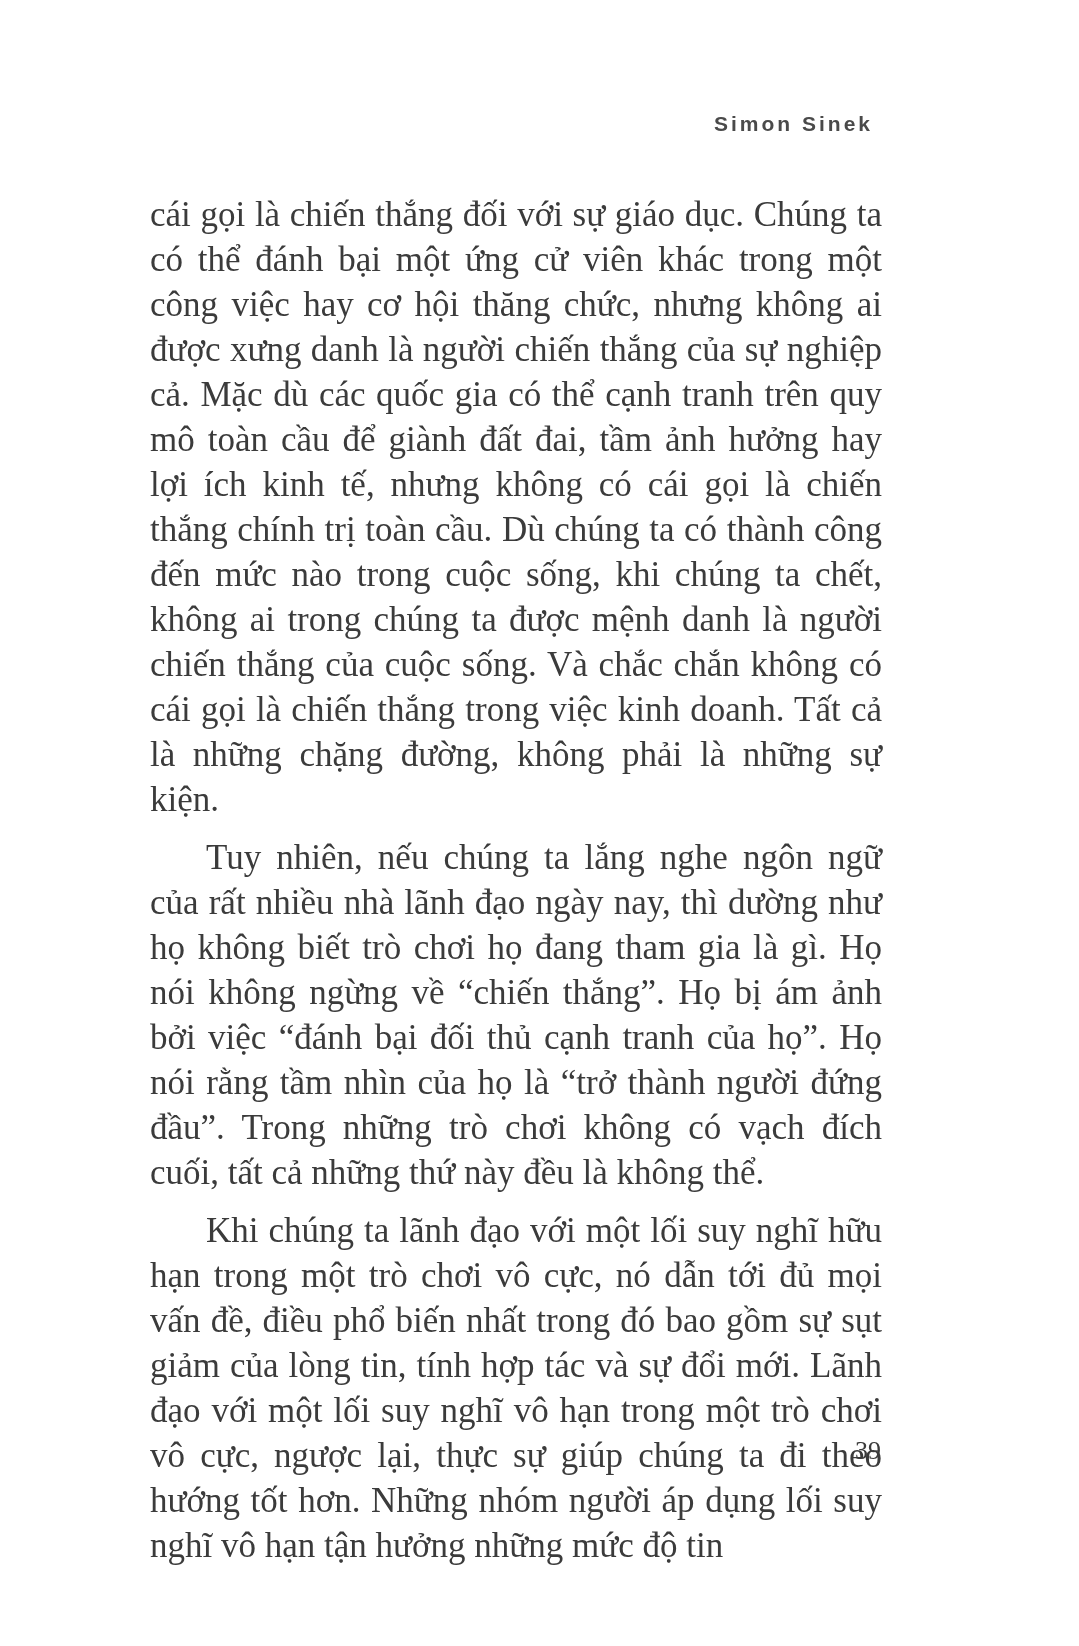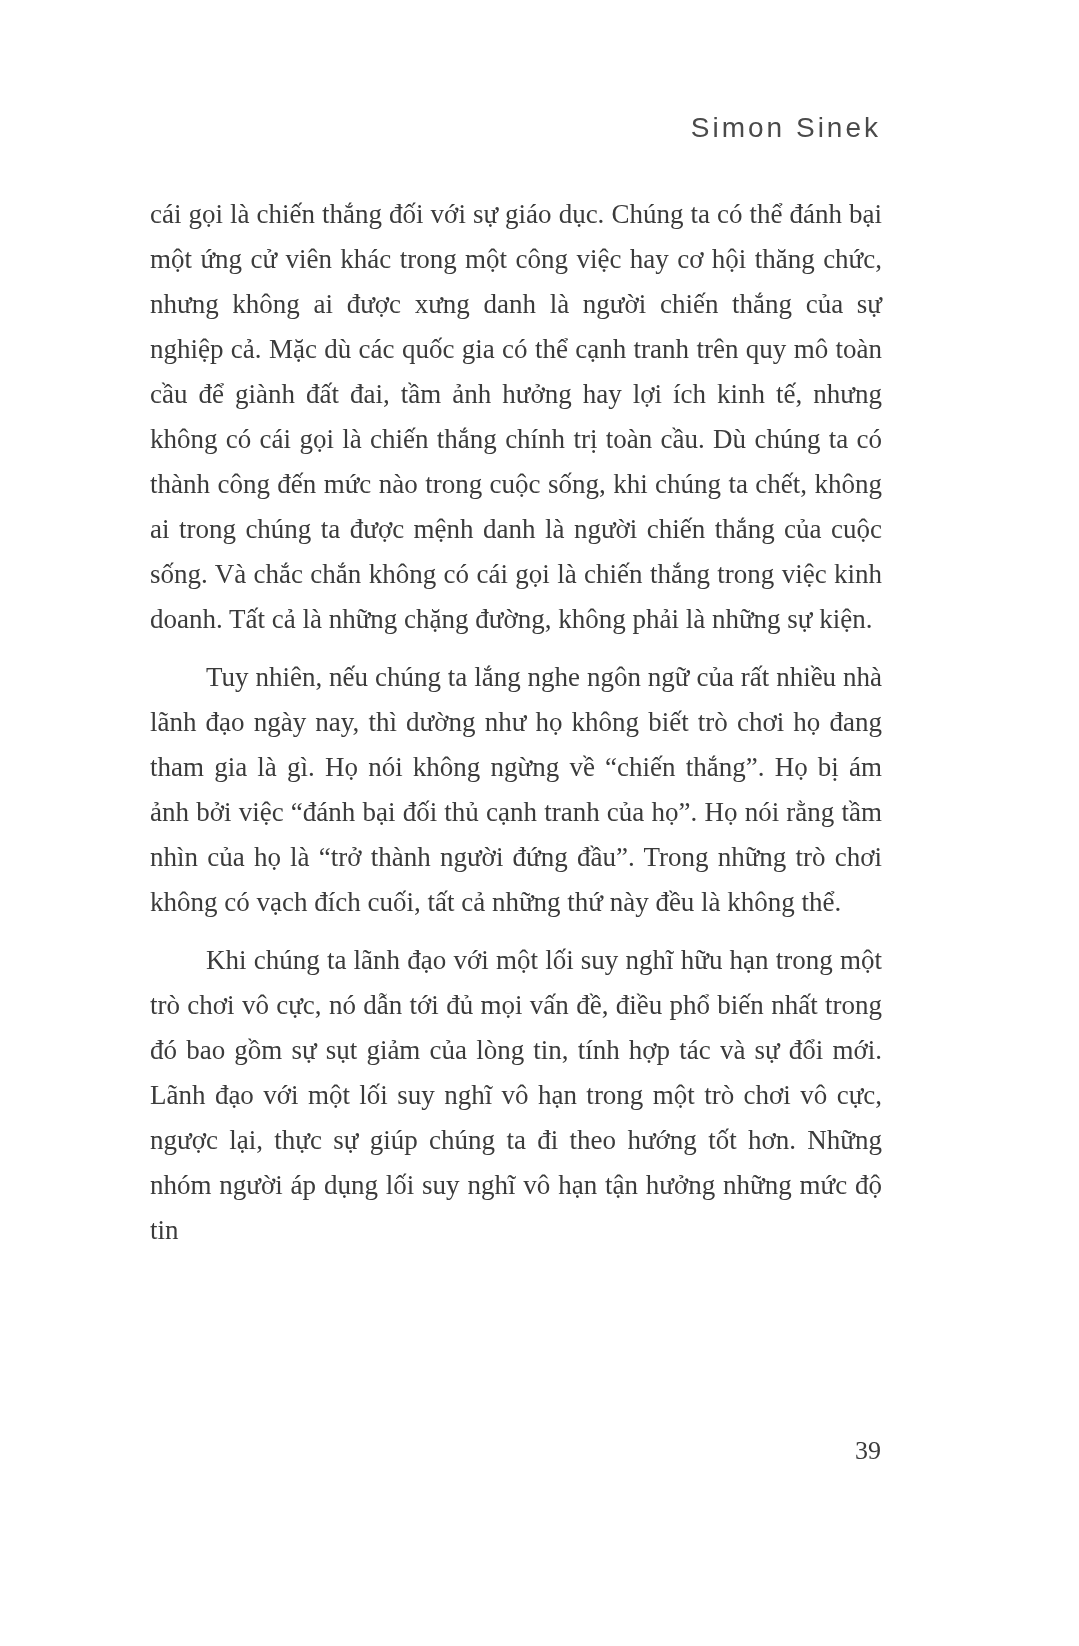--- a/index.html
+++ b/index.html
@@ -13,34 +13,34 @@
     height: 1646px;
     background: #ffffff;
     box-sizing: border-box;
     font-family: "Liberation Serif", serif;
     color: #3b3b3b;
     overflow: hidden;
   }
   .running-header {
     position: absolute;
     top: 112px;
-    right: 198px;
+    right: 206px;
     font-family: "Liberation Sans", sans-serif;
-    font-size: 28px;
-    font-weight: 400;
+    font-size: 21px;
+    font-weight: 700;
     letter-spacing: 3px;
     color: #4a4a4a;
     white-space: nowrap;
   }
   .body-text {
     position: absolute;
     top: 192px;
     left: 150px;
     width: 732px;
-    font-size: 27px;
+    font-size: 35px;
     line-height: 45px;
     text-align: justify;
     text-justify: inter-word;
   }
   .para {
     margin: 0 0 13px 0;
     text-indent: 56px;
   }
   .para.continuation {
     text-indent: 0;

